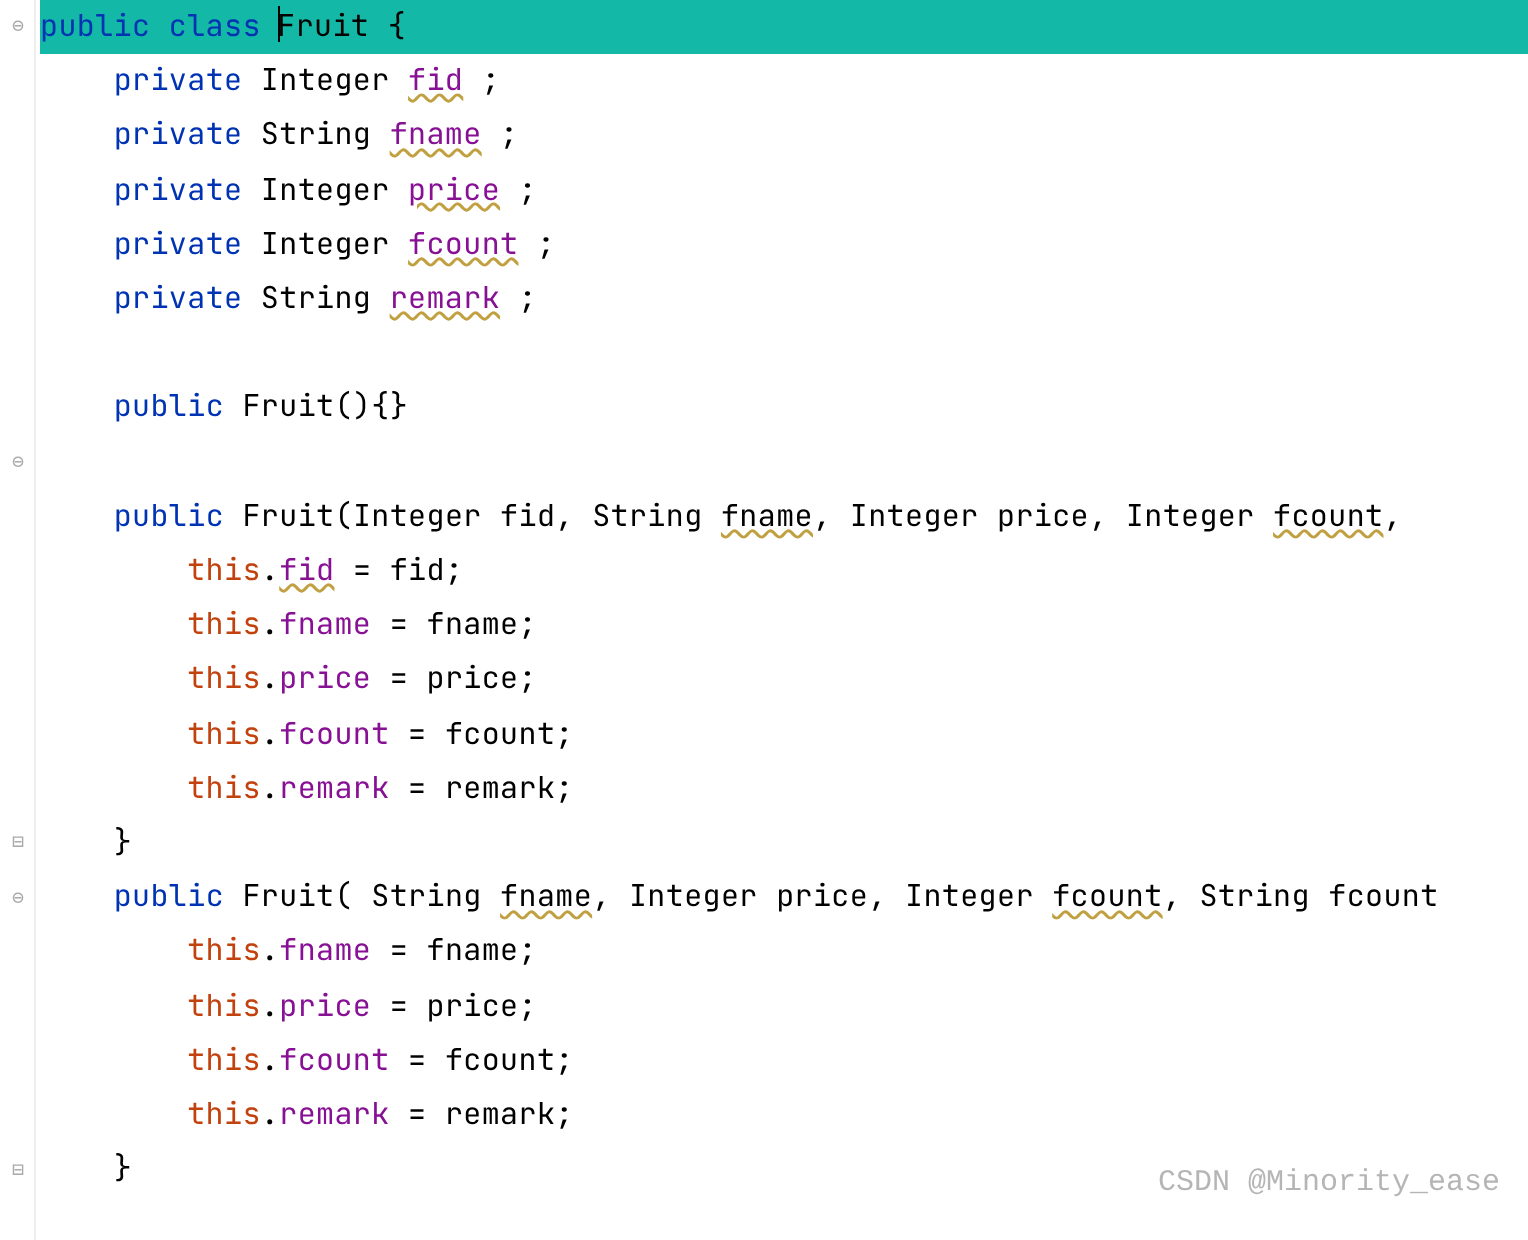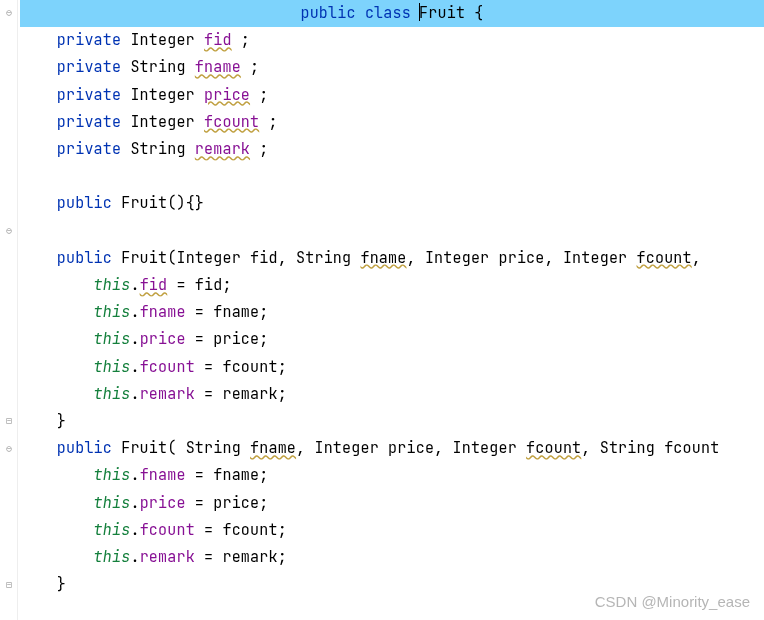--- a/index.html
+++ b/index.html
@@ -37,48 +37,47 @@
   }
   .code-area {
     flex: 1;
     padding-left: 2px;
     white-space: pre;
     line-height: 27.2px;
     font-size: 15px;
     letter-spacing: 0.2px;
   }
   .hl-line {
-    background: #7dd3fc;
+    background: #14b8a6;
     display: inline-block;
     width: 100%;
-    text-align: center;
   }
   .kw { color: #0033b3; }
   .type { color: #000000; }
   .field { color: #871094; }
   .field-u { color: #871094; text-decoration: underline; text-decoration-color: #c0a040; text-decoration-style: wavy; }
   .ctor { color: #000000; }
   .param { color: #000000; }
   .param-u { color: #000000; text-decoration: underline; text-decoration-color: #c0a040; text-decoration-style: wavy; }
-  .this-kw { color: #15803d; font-style: italic; }
+  .this-kw { color: #c2410c; }
   .punct { color: #000000; }
   .cursor {
     display: inline-block;
     border-left: 1px solid #000000;
     height: 18px;
     vertical-align: text-top;
     margin-left: -1px;
     margin-right: -1px;
   }
   .watermark {
     position: absolute;
     right: 14px;
-    bottom: 10px;
+    bottom: 20px;
     color: rgba(120,120,120,0.55);
-    font-family: Liberation Sans, sans-serif;
+    font-family: Liberation Mono, monospace;
     font-size: 15px;
     pointer-events: none;
   }
 </style>
 </head>
 <body>
 
 <div class="editor">
   <div class="gutter">
     <span class="fold-marker" style="top:7px;">⊖</span>

